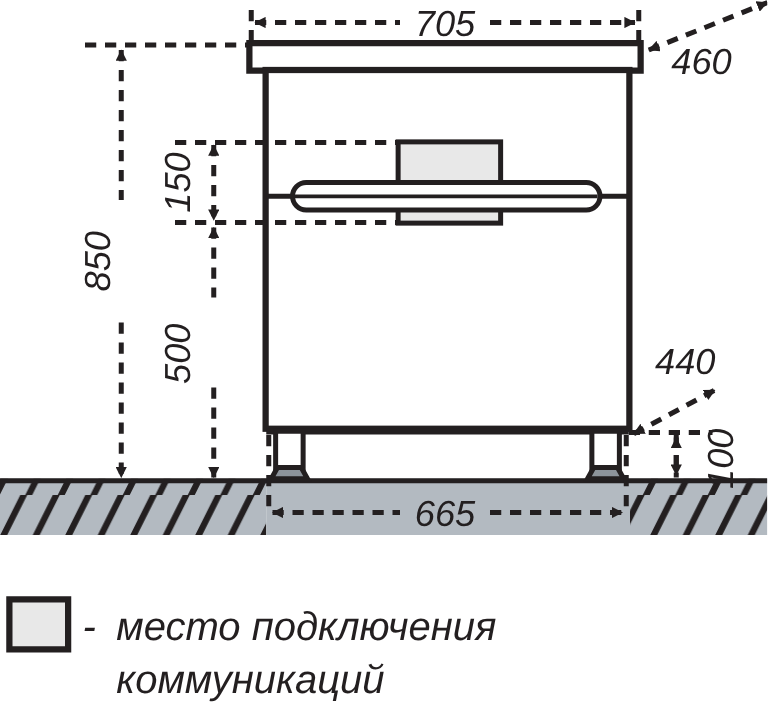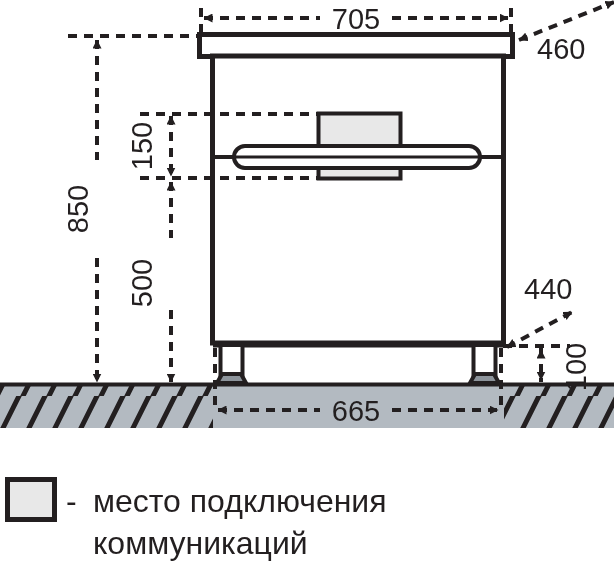--- a/index.html
+++ b/index.html
@@ -9,20 +9,21 @@
   }
   body {
     font-family: "Liberation Sans", sans-serif;
   }
   #drawing-root {
     position: relative;
     width: 614px;
     height: 569px;
     background: #ffffff;
     overflow: hidden;
+    font-style: italic;
   }
   #drawing-svg {
     position: absolute;
     top: 0;
     left: 0;
     display: block;
   }
   .dim-text {
     font-family: "Liberation Sans", sans-serif;
     font-size: 29px;

